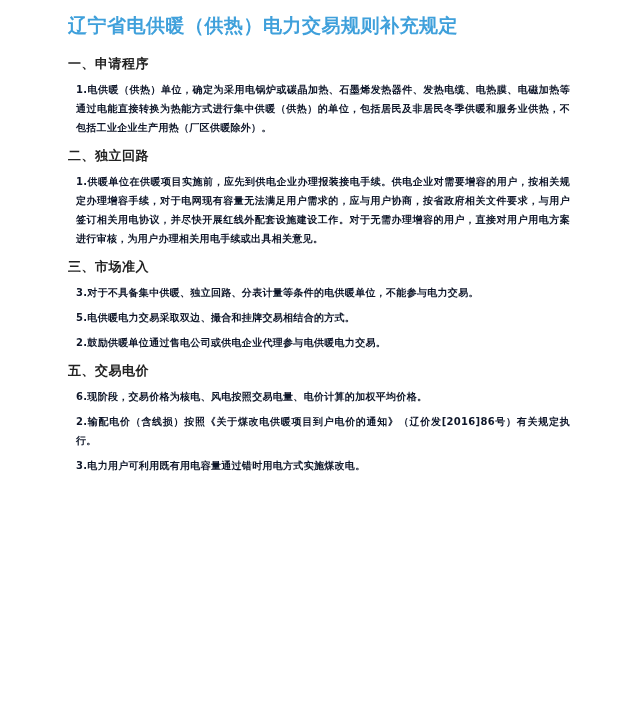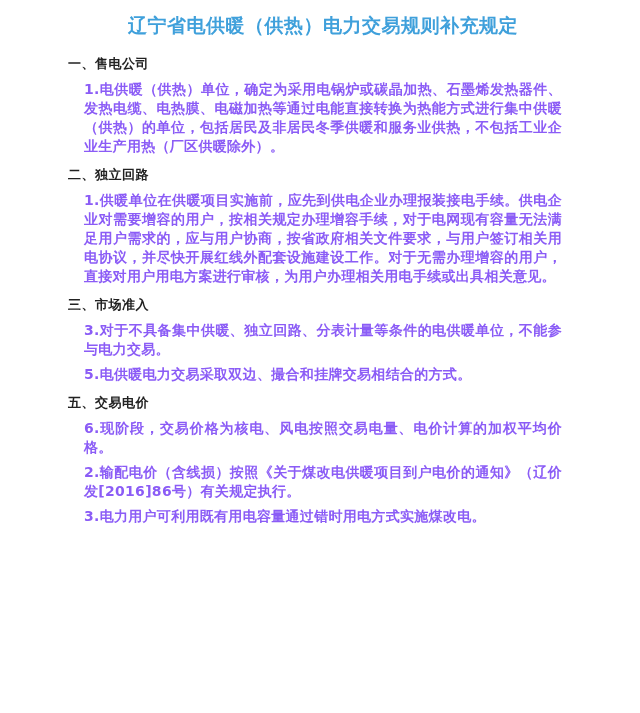--- a/index.html
+++ b/index.html
@@ -16,51 +16,51 @@
     background: #ffffff;
     font-family: "DejaVu Sans", "Liberation Sans", sans-serif;
     overflow: hidden;
   }
   .doc-title {
     margin: 0 0 16px 0;
     font-size: 19px;
     line-height: 1.3;
     font-weight: 700;
     letter-spacing: 0.5px;
-    text-align: center;
   }
   .sec-heading {
     margin: 9px 0 7px 0;
     font-size: 13px;
     line-height: 19px;
     font-weight: 700;
     color: #222222;
     letter-spacing: 0.5px;
   }
   .para {
-    margin: 6px 16px;
-    font-size: 14px;
+    margin: 6px 8px;
+    font-size: 10px;
     line-height: 19px;
     font-weight: 600;
-    color: #8b5cf6;
+    color: #0f172a;
     text-align: justify;
     letter-spacing: 0.3px;
   }
 </style>
 </head>
 <body>
 
 <div class="page">
   <h1 class="doc-title" style="color: rgb(63, 160, 219);">辽宁省电供暖（供热）电力交易规则补充规定</h1>
   <div id="doc-body">
-      <h2 class="sec-heading">一、售电公司</h2>
+      <h2 class="sec-heading">一、申请程序</h2>
       <p class="para">1.电供暖（供热）单位，确定为采用电锅炉或碳晶加热、石墨烯发热器件、发热电缆、电热膜、电磁加热等通过电能直接转换为热能方式进行集中供暖（供热）的单位，包括居民及非居民冬季供暖和服务业供热，不包括工业企业生产用热（厂区供暖除外）。</p>
       <h2 class="sec-heading">二、独立回路</h2>
       <p class="para">1.供暖单位在供暖项目实施前，应先到供电企业办理报装接电手续。供电企业对需要增容的用户，按相关规定办理增容手续，对于电网现有容量无法满足用户需求的，应与用户协商，按省政府相关文件要求，与用户签订相关用电协议，并尽快开展红线外配套设施建设工作。对于无需办理增容的用户，直接对用户用电方案进行审核，为用户办理相关用电手续或出具相关意见。</p>
       <h2 class="sec-heading">三、市场准入</h2>
       <p class="para">3.对于不具备集中供暖、独立回路、分表计量等条件的电供暖单位，不能参与电力交易。</p>
       <p class="para">5.电供暖电力交易采取双边、撮合和挂牌交易相结合的方式。</p>
+      <p class="para">2.鼓励供暖单位通过售电公司或供电企业代理参与电供暖电力交易。</p>
       <h2 class="sec-heading">五、交易电价</h2>
       <p class="para">6.现阶段，交易价格为核电、风电按照交易电量、电价计算的加权平均价格。</p>
       <p class="para">2.输配电价（含线损）按照《关于煤改电供暖项目到户电价的通知》（辽价发[2016]86号）有关规定执行。</p>
       <p class="para">3.电力用户可利用既有用电容量通过错时用电方式实施煤改电。</p>
     </div>
 </div>
 
 </body></html>

